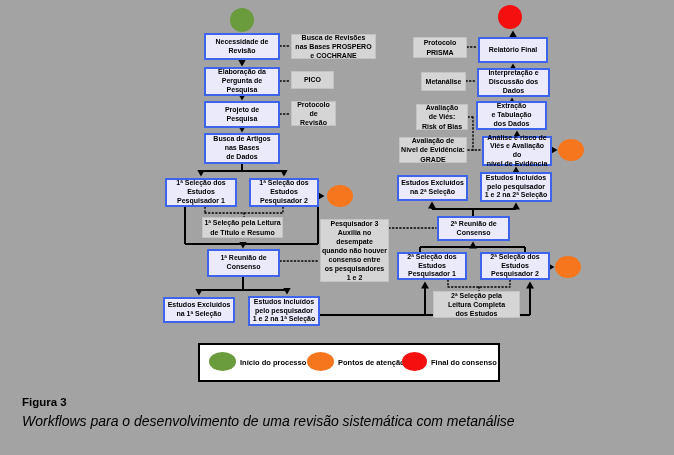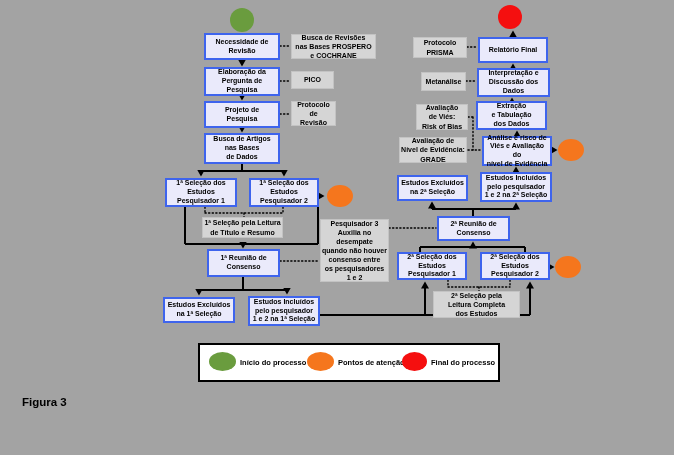--- a/index.html
+++ b/index.html
@@ -183,17 +183,18 @@
   <div class="gbox" style="left:413px;top:37px;width:54px;height:21px;">Protocolo
 PRISMA</div>
   <div class="pbox" style="left:478px;top:37px;width:70px;height:26px;">Relatório Final</div>
 
   <div id="legend-box"></div>
   <div class="circle c-start" style="left:209px;top:352px;width:27px;height:19px;"></div>
   <div class="legend-label" style="left:240px;top:358px;">Início do processo</div>
   <div class="circle c-attn" style="left:307px;top:352px;width:27px;height:19px;"></div>
   <div class="legend-label" style="left:338px;top:358px;">Pontos de atenção</div>
   <div class="circle c-end" style="left:402px;top:352px;width:25px;height:19px;"></div>
-  <div class="legend-label" style="left:431px;top:358px;">Final do processo</div>
+  <div class="legend-label" style="left:431px;top:358px;">Final do consenso</div>
 
   <div id="figure-label">Figura 3</div>
+  <div id="figure-title">Workflows para o desenvolvimento de uma revisão sistemática com metanálise</div>
 
 </div>
 
 </body></html>

